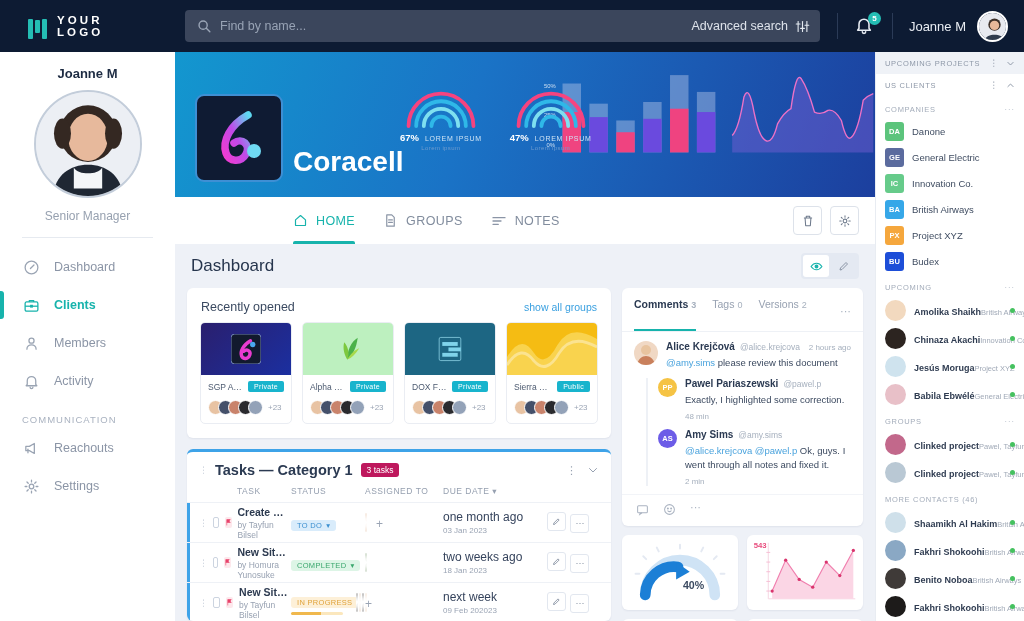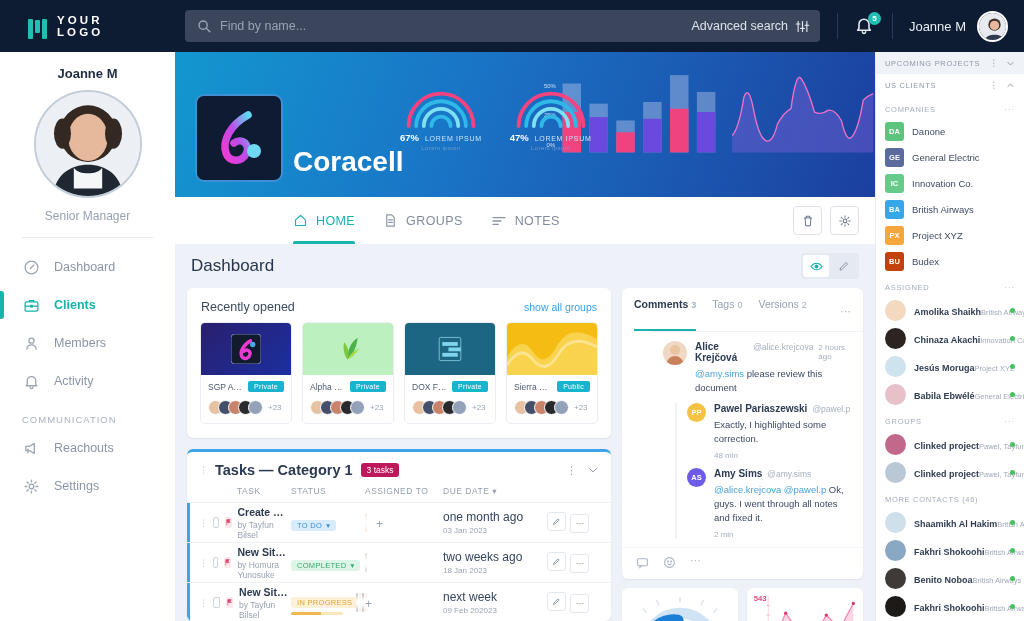--- a/index.html
+++ b/index.html
@@ -142,21 +142,21 @@
   .due-abs { font-size: 8px; color: #9aa4b4; margin-top: 2px; }
   .act-btn { width: 19px; height: 19px; border: 1px solid #e2e7ef; border-radius: 3px; display: inline-flex; align-items: center; justify-content: center; color: #7e8a9c; font-size: 9px; }
 
   
   .cm-tabs { display: flex; align-items: center; gap: 16px; padding: 10px 12px 0; }
   .cm-tab { font-size: 10.5px; color: #97a1b1; padding-bottom: 21px; position: relative; }
   .cm-tab.active { color: #2b3a52; font-weight: bold; }
   .cm-tab.active::after { content: ""; position: absolute; left: 0; right: 0; bottom: 0; height: 2.5px; background: #17b3ac; }
   .cm-count { font-size: 9px; color: #a6b0be; margin-left: 3px; }
   .cm-dots { margin-left: auto; color: #a6b0be; font-size: 11px; padding-bottom: 7px; }
-  .cm-body { padding: 9px 12px 0; border-top: 1px solid #eef1f6; margin-left: 29px; }
+  .cm-body { padding: 9px 12px 0; border-top: 1px solid #eef1f6; }
   .cm-item { display: flex; gap: 8px; margin-bottom: 8px; }
   .cm-av { width: 24px; height: 24px; border-radius: 50%; flex: 0 0 24px; overflow: hidden; }
   .cm-av-init { width: 19px; height: 19px; border-radius: 50%; flex: 0 0 19px; display: flex; align-items: center; justify-content: center; color: #fff; font-size: 7.5px; font-weight: bold; }
   .cm-head { display: flex; align-items: baseline; gap: 5px; }
   .cm-name { font-size: 10px; font-weight: bold; color: #2b3a52; }
   .cm-handle { font-size: 8.5px; color: #a6b0be; }
   .cm-time { margin-left: auto; font-size: 8px; color: #a6b0be; }
   .cm-text { font-size: 9.5px; color: #3c4a60; line-height: 14px; margin-top: 4px; }
   .mention { color: #4aa3dd; }
   .cm-ago { font-size: 8px; color: #a6b0be; margin-top: 5px; }
@@ -893,26 +893,26 @@
         </div>
       <div class="rp-item">
           <span class="sq-init" style="background:#36a7e8">BA</span>
           <span class="rp-label">British Airways</span>
         </div>
       <div class="rp-item">
           <span class="sq-init" style="background:#f5a73d">PX</span>
           <span class="rp-label">Project XYZ</span>
         </div>
       <div class="rp-item">
-          <span class="sq-init" style="background:#c2410c">BU</span>
+          <span class="sq-init" style="background:#1d4ed8">BU</span>
           <span class="rp-label">Budex</span>
         </div>
 
       <div class="rp-sec">
-        <span>ASSIGNED</span>
+        <span>UPCOMING</span>
         <span class="dots">···</span>
       </div>
       <div class="rp-item">
           <span class="rp-av" style="background:#f2d9bf"></span>
           <span class="rp-tt"><span class="rp-n">Amolika Shaikh</span><span class="rp-s">British Airways</span></span>
           <span class="online"></span>
         </div>
       <div class="rp-item">
           <span class="rp-av" style="background:#2c2420"></span>
           <span class="rp-tt"><span class="rp-n">Chinaza Akachi</span><span class="rp-s">Innovation Co.</span></span>

